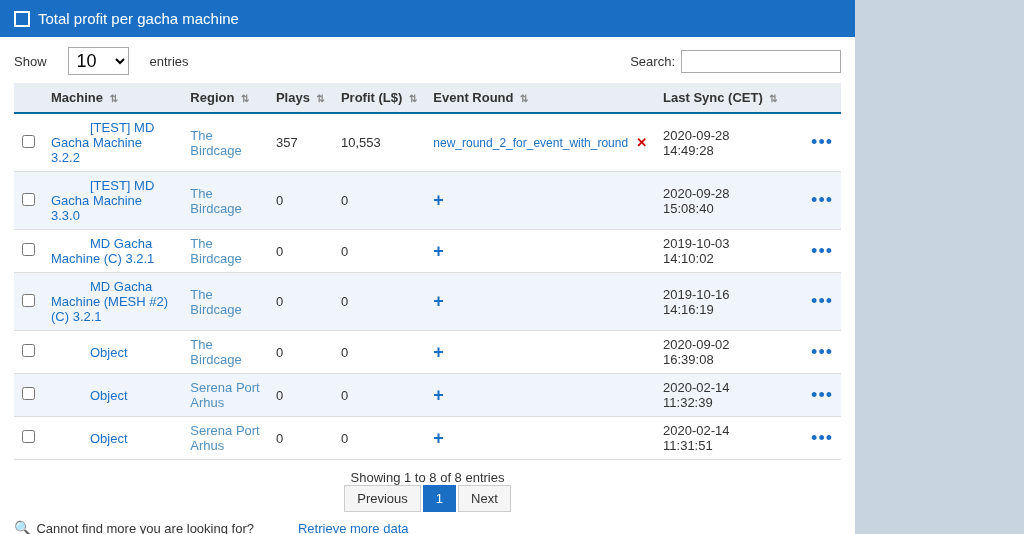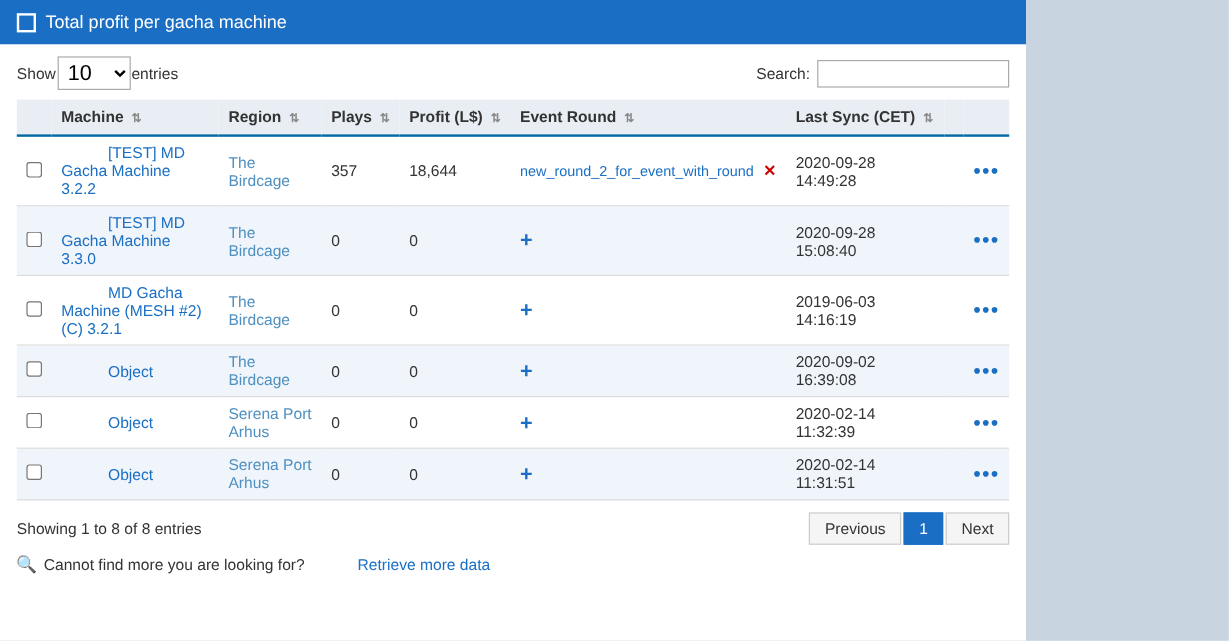--- a/index.html
+++ b/index.html
@@ -39,21 +39,21 @@
     }
     .controls-row {
       display: flex;
       align-items: center;
       justify-content: space-between;
       margin-bottom: 8px;
     }
     .show-entries {
       display: flex;
       align-items: center;
-      gap: 1px;
+      gap: 21px;
       justify-content: center;
     }
     .show-entries select {
       padding: 2px 4px;
       border: 1px solid #aaa;
       background: #fff;
       font-size: 18px;
     }
     .search-row {
       display: flex;
@@ -146,20 +146,21 @@
       color: #1a6fc4;
       font-size: 18px;
       cursor: pointer;
       letter-spacing: 1px;
     }
     .footer-row {
       display: flex;
       align-items: center;
       justify-content: space-between;
       margin-top: 10px;
+      flex-direction: column;
     }
     .showing-text {
       font-size: 13px;
       color: #333;
     }
     .pagination {
       display: flex;
       align-items: center;
       gap: 2px;
     }
@@ -231,21 +232,21 @@
           <th></th>
           <th></th>
         </tr>
       </thead>
       <tbody id="table-body">
       <tr>
             <td class="cb-cell"><input type="checkbox" style=""></td>
             <td><a class="link-blue" href="#">[TEST] MD Gacha Machine 3.2.2</a></td>
             <td><a class="region-link" href="#">The Birdcage</a></td>
             <td>357</td>
-            <td>18,644</td>
+            <td>10,553</td>
             <td>
               <div class="event-round-cell">
                 <span class="event-tag">new_round_2_for_event_with_round</span>
                 <span class="remove-x">✕</span>
               </div>
             </td>
             <td>2020-09-28 14:49:28</td>
             <td></td>
             <td><span class="dots-btn">•••</span></td>
           </tr>
@@ -255,26 +256,37 @@
             <td><a class="region-link" href="#">The Birdcage</a></td>
             <td>0</td>
             <td>0</td>
             <td><span class="plus-btn">+</span></td>
             <td>2020-09-28 15:08:40</td>
             <td></td>
             <td><span class="dots-btn">•••</span></td>
           </tr>
           <tr>
             <td class="cb-cell"><input type="checkbox" style=""></td>
+            <td><a class="link-blue" href="#">MD Gacha Machine (C) 3.2.1</a></td>
+            <td><a class="region-link" href="#">The Birdcage</a></td>
+            <td>0</td>
+            <td>0</td>
+            <td><span class="plus-btn">+</span></td>
+            <td>2019-10-03 14:10:02</td>
+            <td></td>
+            <td><span class="dots-btn">•••</span></td>
+          </tr>
+          <tr>
+            <td class="cb-cell"><input type="checkbox" style=""></td>
             <td><a class="link-blue" href="#">MD Gacha Machine (MESH #2) (C) 3.2.1</a></td>
             <td><a class="region-link" href="#">The Birdcage</a></td>
             <td>0</td>
             <td>0</td>
             <td><span class="plus-btn">+</span></td>
-            <td>2019-06-03 14:16:19</td>
+            <td>2019-10-16 14:16:19</td>
             <td></td>
             <td><span class="dots-btn">•••</span></td>
           </tr>
           <tr>
             <td class="cb-cell"><input type="checkbox" style=""></td>
             <td><a class="link-blue" href="#">Object</a></td>
             <td><a class="region-link" href="#">The Birdcage</a></td>
             <td>0</td>
             <td>0</td>
             <td><span class="plus-btn">+</span></td>

